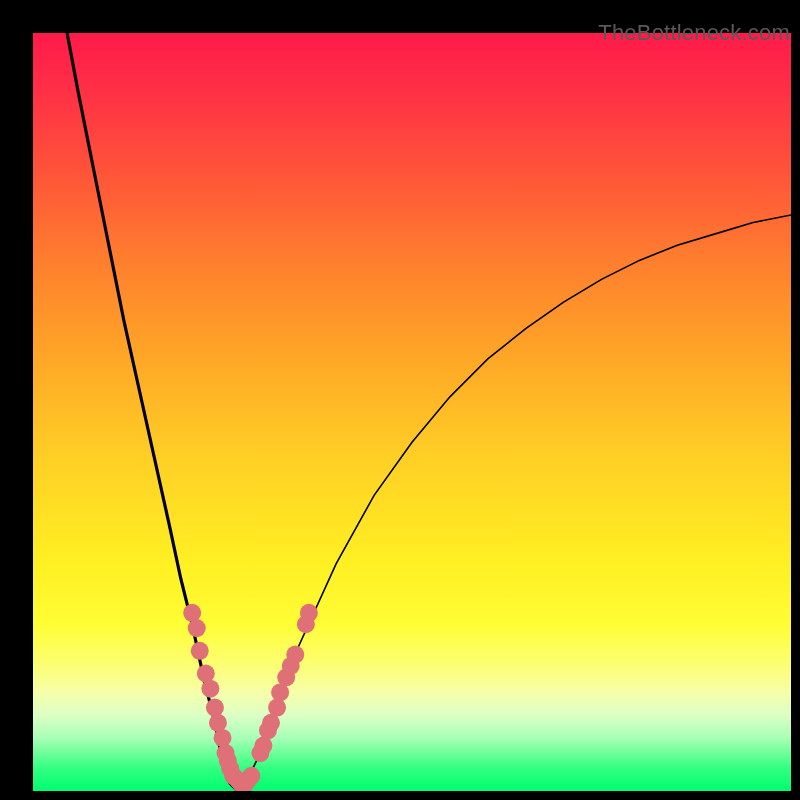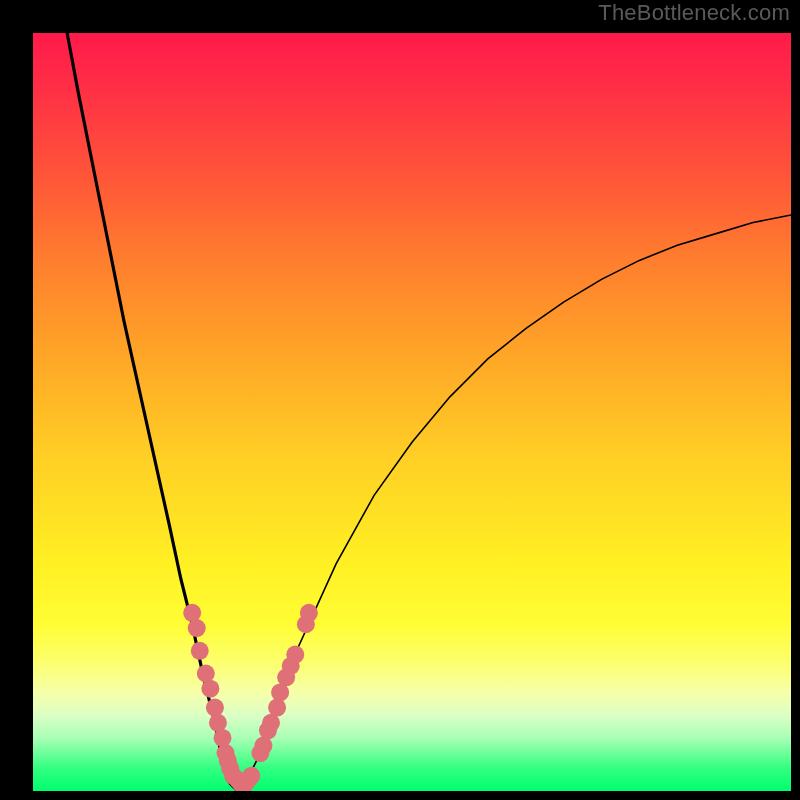--- a/index.html
+++ b/index.html
@@ -41,21 +41,21 @@
       #f6ffa9 87%,
       #dcffc5 90%,
       #a8ffb6 93%,
       #6eff9a 95%,
       #32ff81 97%,
       #00ff6e 100%
     );
   }
   .watermark {
     position: absolute;
-    top: 0;
+    top: 20px;
     right: 10px;
     font-size: 22px;
     font-weight: 500;
     color: #5a5a5a;
     letter-spacing: 0.2px;
     user-select: none;
     margin-left: 8px;
   }
   svg.curve {
     position: absolute;

